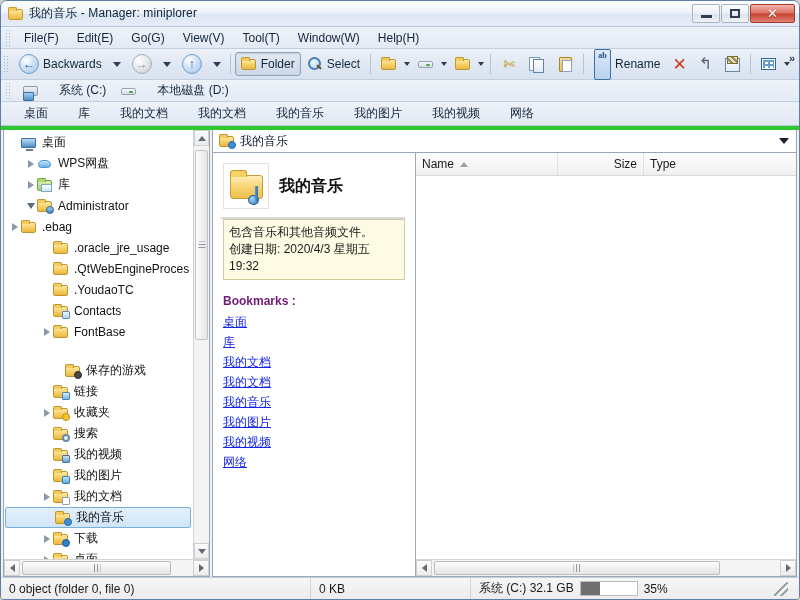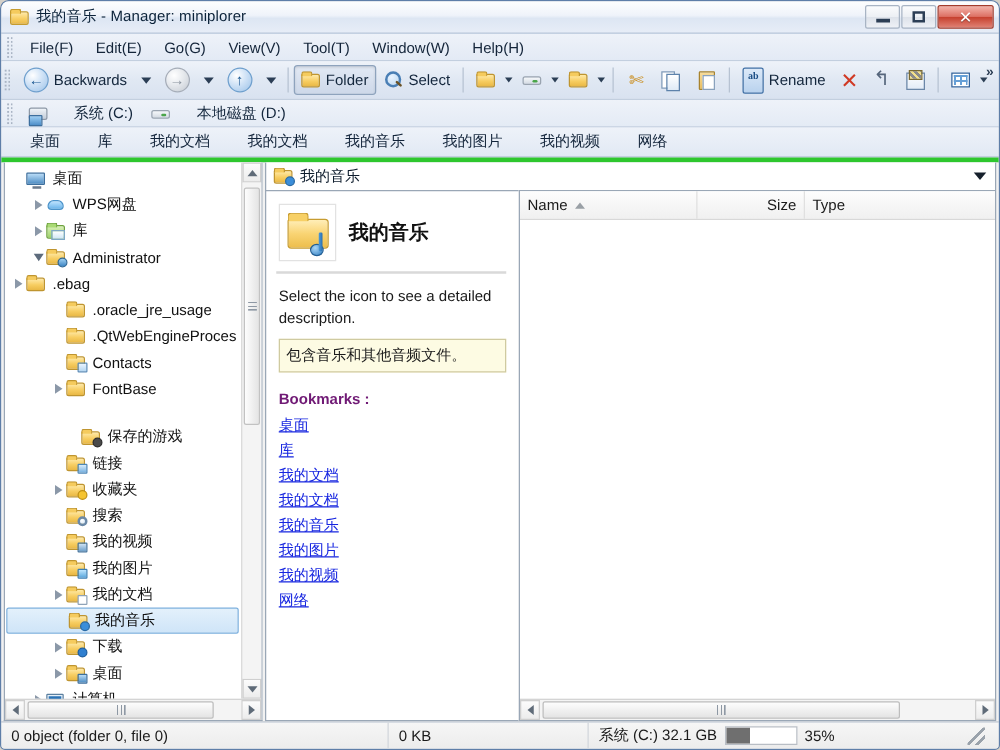--- a/index.html
+++ b/index.html
@@ -170,21 +170,21 @@
   }
   .ico-paste::before{
     content:""; position:absolute; left:2px; top:1px; width:11px; height:13px;
     background: linear-gradient(180deg,#f7dc9c,#e8bd5f); border:1px solid #a8832d; border-radius:1px;
   }
   .ico-paste::after{
     content:""; position:absolute; left:5px; top:4px; width:8px; height:10px;
     background:#fff; border:1px solid #8aa2bd;
   }
   .ico-rename {
-    width:17px; height:21px; background: linear-gradient(180deg,#dce9f8,#b9d2ee);
+    width:17px; height:31px; background: linear-gradient(180deg,#dce9f8,#b9d2ee);
     border:1px solid #3f6fa5; border-radius:2px; color:#1d4f86;
     font-size:8px; font-weight:bold; text-align:center; line-height:12px;
     font-family:"Liberation Serif", serif; flex:0 0 17px;
   }
   .ico-x { color:#d03a25; font-size:17px; font-weight:bold; line-height:1; }
   .ico-undo { color:#56667c; font-size:16px; line-height:1; }
   .ico-props::before{
     content:""; position:absolute; left:1px; top:2px; width:13px; height:12px;
     background:linear-gradient(180deg,#ffffff,#e3ecf7); border:1px solid #6b87a8;
   }
@@ -743,20 +743,27 @@
               <span class="expander"></span>
               <span class="t-ico">
                 <span class="ti-folder"></span>
               </span>
               <span class="t-label">.QtWebEngineProces</span>
             </div>
             <div class="tree-row" style="padding-left: 36px;">
               <span class="expander"></span>
               <span class="t-ico">
                 <span class="ti-folder"></span>
+              </span>
+              <span class="t-label">.YoudaoTC</span>
+            </div>
+            <div class="tree-row" style="padding-left: 36px;">
+              <span class="expander"></span>
+              <span class="t-ico">
+                <span class="ti-folder"></span>
                 <span class="t-badge b-cont"></span>
               </span>
               <span class="t-label">Contacts</span>
             </div>
             <div class="tree-row" style="padding-left: 36px;">
               <span class="expander">
                 <span class="tri"></span>
               </span>
               <span class="t-ico">
                 <span class="ti-folder"></span>
@@ -905,23 +912,23 @@
 
         <div class="detail-pane">
           <div class="detail-header">
             <span class="big-icon">
               <span class="big-folder"></span>
               <span class="big-note"></span>
             </span>
             <span class="detail-title">我的音乐</span>
           </div>
           <div class="detail-sep"></div>
-          <div class="detail-desc">Select the icon to see a detailed description.</div>
           <div class="tooltip-box">
             <div>包含音乐和其他音频文件。</div>
+            <div>创建日期: 2020/4/3 星期五 19:32</div>
           </div>
           <div class="bm-title">Bookmarks :</div>
           <div class="bm-links" id="detail-bookmarks">
               <span class="bm-link">桌面</span>
               <span class="bm-link">库</span>
               <span class="bm-link">我的文档</span>
               <span class="bm-link">我的文档</span>
               <span class="bm-link">我的音乐</span>
               <span class="bm-link">我的图片</span>
               <span class="bm-link">我的视频</span>

